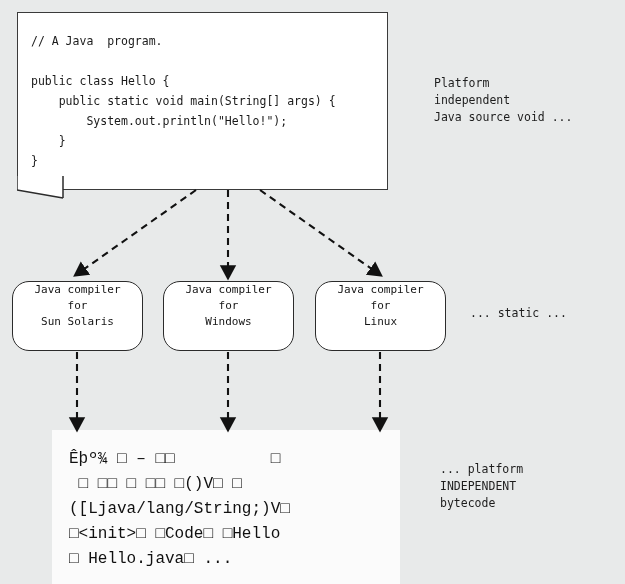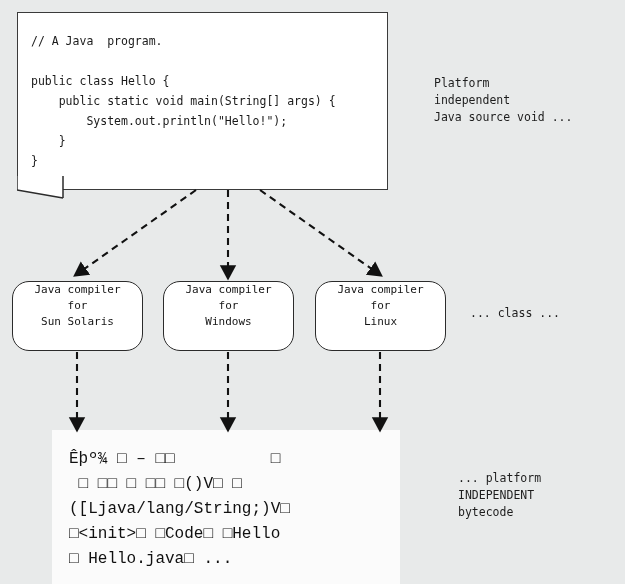--- a/index.html
+++ b/index.html
@@ -54,21 +54,21 @@
   .annotation {
     position: absolute;
     font-family: "DejaVu Sans Mono", "Liberation Mono", monospace;
     font-size: 11.5px;
     line-height: 17px;
     color: #1d1d1d;
     white-space: pre;
   }
   #note-source   { left: 434px; top: 75px;  }
   #note-yields   { left: 470px; top: 305px; }
-  #note-bytecode { left: 458px; top: 461px; margin-top: 9px; }
+  #note-bytecode { left: 440px; top: 461px; }
 
   
   .compiler-box {
     position: absolute;
     top: 281px;
     width: 131px;
     height: 70px;
     background: #ffffff;
     border: 1.6px solid #2b2b2b;
     border-radius: 17px;
@@ -139,21 +139,21 @@
   <svg id="doc-fold" viewBox="0 0 60 24">
     <polygon points="0,0 0,14 46,22 46,0" fill="#ffffff" stroke="none"></polygon>
     <path d="M0,14 L46,22" stroke="#2b2b2b" stroke-width="1.5" fill="none"></path>
     <path d="M46,22 L46,0" stroke="#2b2b2b" stroke-width="1.5" fill="none"></path>
     <path d="M0,0 L0,14" stroke="#2b2b2b" stroke-width="1.5" fill="none"></path>
   </svg>
 
   <div class="annotation" id="note-source">Platform
 independent
 Java source void ...</div>
-  <div class="annotation" id="note-yields">... class ...</div>
+  <div class="annotation" id="note-yields">... static ...</div>
   <div class="annotation" id="note-bytecode">... platform
 INDEPENDENT
 bytecode</div>
 
   <div class="compiler-box" id="compiler-solaris">
     <div class="compiler-label">Java compiler
 for
 Sun Solaris</div>
   </div>
   <div class="compiler-box" id="compiler-windows">

